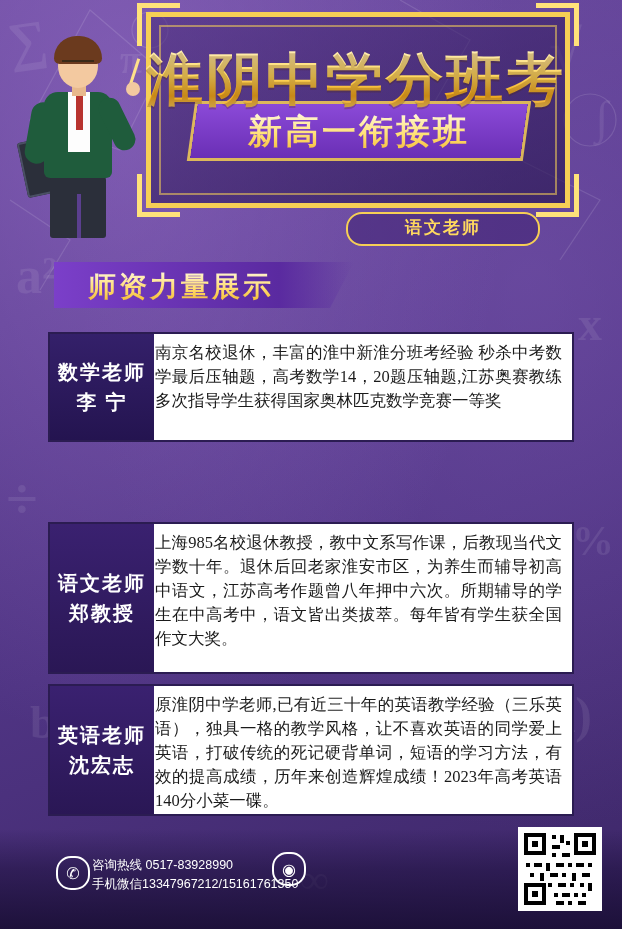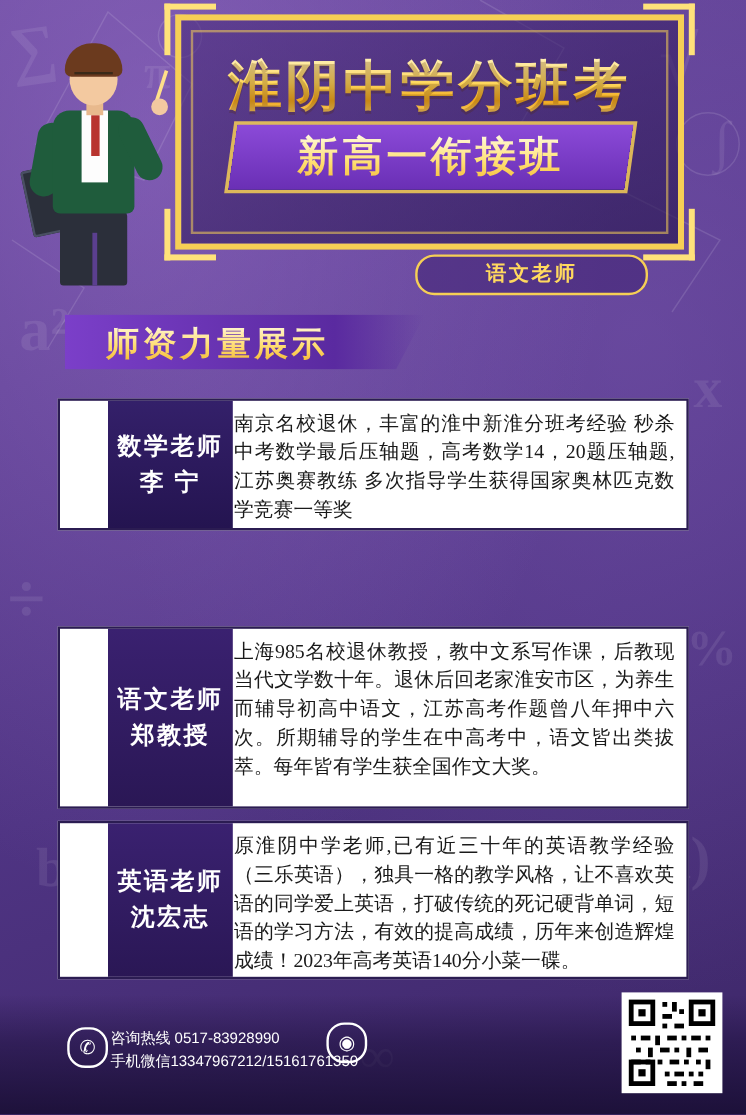--- a/index.html
+++ b/index.html
@@ -59,23 +59,23 @@
   }
   .gold-corner{
     position:absolute;width:38px;height:38px;border:5px solid #ffe27a;
   }
   .gc-tl{left:-14px;top:-14px;border-right:none;border-bottom:none;}
   .gc-tr{right:-14px;top:-14px;border-left:none;border-bottom:none;}
   .gc-bl{left:-14px;bottom:-14px;border-right:none;border-top:none;}
   .gc-br{right:-14px;bottom:-14px;border-left:none;border-top:none;}
 
   .title-main{
-    position:absolute;left:0;top:30px;width:424px;text-align:center;
-    font-family:"Liberation Serif", serif;
-    font-size:45px;font-weight:700;letter-spacing:3px;
+    position:absolute;left:0;top:30px;width:424px;text-align:left;
+    font-family:"Liberation Serif", serif;
+    font-size:57px;font-weight:700;letter-spacing:3px;
     background:linear-gradient(180deg,#fff6cf 0%,#ffd85e 45%,#f0a91e 70%,#ffe89a 100%);
     -webkit-background-clip:text;background-clip:text;color:transparent;
     text-shadow:0 2px 0 rgba(80,40,0,.25);
   }
   .title-sub-band{
     position:absolute;left:48px;top:92px;width:330px;height:54px;
     background:linear-gradient(180deg,#8b4ad8 0%,#6a2fb5 100%);
     transform:skewX(-8deg);
     box-shadow:0 0 0 3px rgba(246,207,85,.85);
   }
@@ -143,21 +143,20 @@
   }
   .card-name{
     width:104px;min-width:104px;
     background:linear-gradient(180deg,#3a2170 0%,#2a1755 100%);
     color:#ffffff;
     display:flex;flex-direction:column;align-items:center;justify-content:center;
     font-family:"Liberation Serif", serif;
     font-size:20px;font-weight:700;letter-spacing:2px;
     line-height:1.5;
     box-sizing:border-box;
-    margin-left:40px;
   }
   .card-body{
     flex:1;
     padding:7px 10px 7px 1px;
     color:#1a1a1a;
     font-family:"Liberation Serif", serif;
     font-size:16.5px;
     line-height:1.45;
     text-align:justify;
     box-sizing:border-box;

